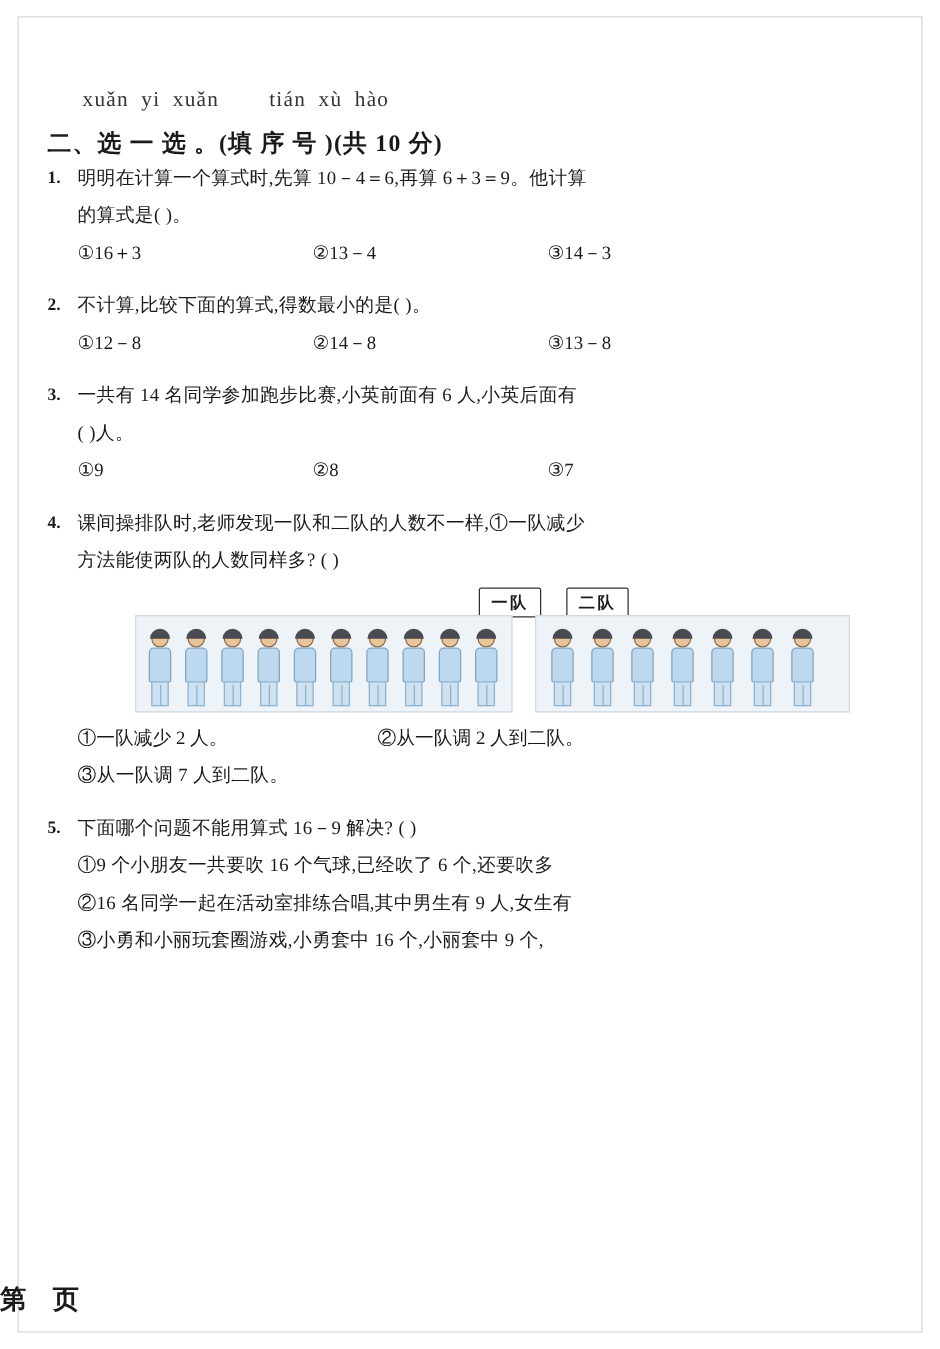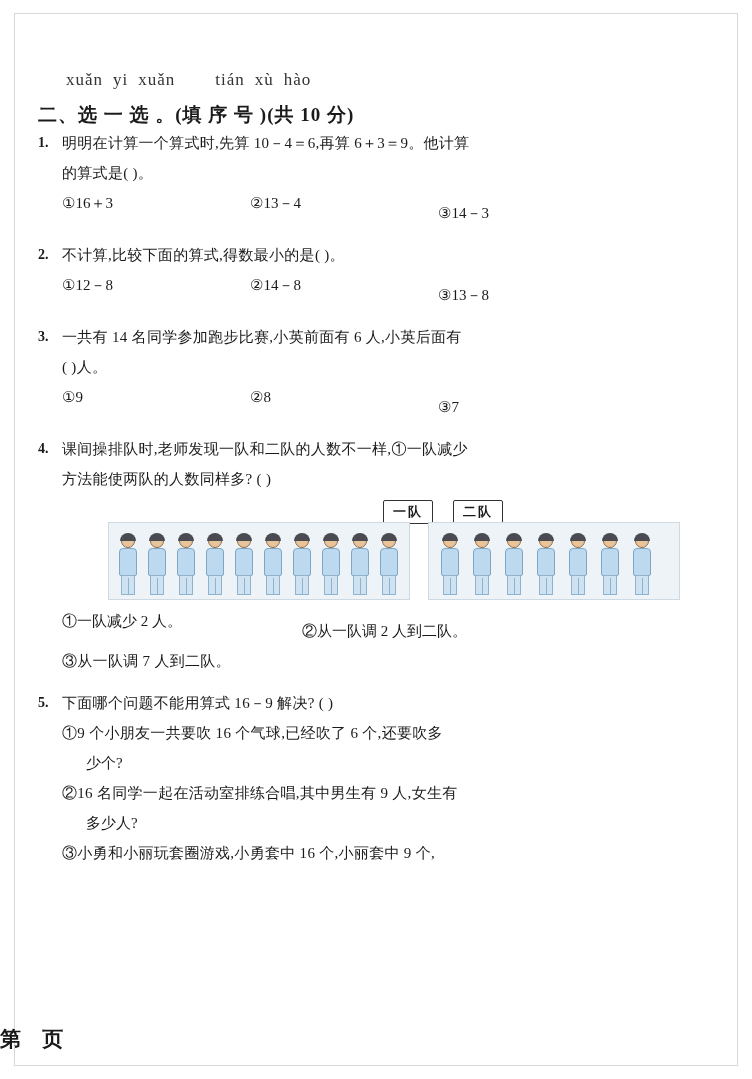--- a/index.html
+++ b/index.html
@@ -100,21 +100,21 @@
   .opts {
     display: flex;
     margin-left: 24px;
     font-size: 15px;
     line-height: 30px;
   }
   .opt {
     width: 188px;
   }
   .opt.wide { width: 240px; }
-  .opt:last-child { width: auto; margin-top: 10px; }
+  .opt:last-child { width: auto; }
   .sub {
     margin-left: 24px;
     font-size: 15px;
     line-height: 30px;
     letter-spacing: 0.3px;
   }
   .sub-indent {
     margin-left: 48px;
     font-size: 15px;
     line-height: 30px;
@@ -393,22 +393,20 @@
       </div>
       <div class="sub">③从一队调 7 人到二队。</div>
     </div>
 
     <div class="q">
       <div class="q-line">
         <div class="q-num">5.</div>
         <div class="q-text">下面哪个问题不能用算式 16－9 解决? (              )</div>
       </div>
       <div class="sub">①9 个小朋友一共要吹 16 个气球,已经吹了 6 个,还要吹多</div>
-      <div class="sub-indent">少个?</div>
       <div class="sub">②16 名同学一起在活动室排练合唱,其中男生有 9 人,女生有</div>
-      <div class="sub-indent">多少人?</div>
       <div class="sub">③小勇和小丽玩套圈游戏,小勇套中 16 个,小丽套中 9 个,</div>
     </div>
 
   </div>
 
   <div class="footer">第  页</div>
 </div>
 
 </body></html>

